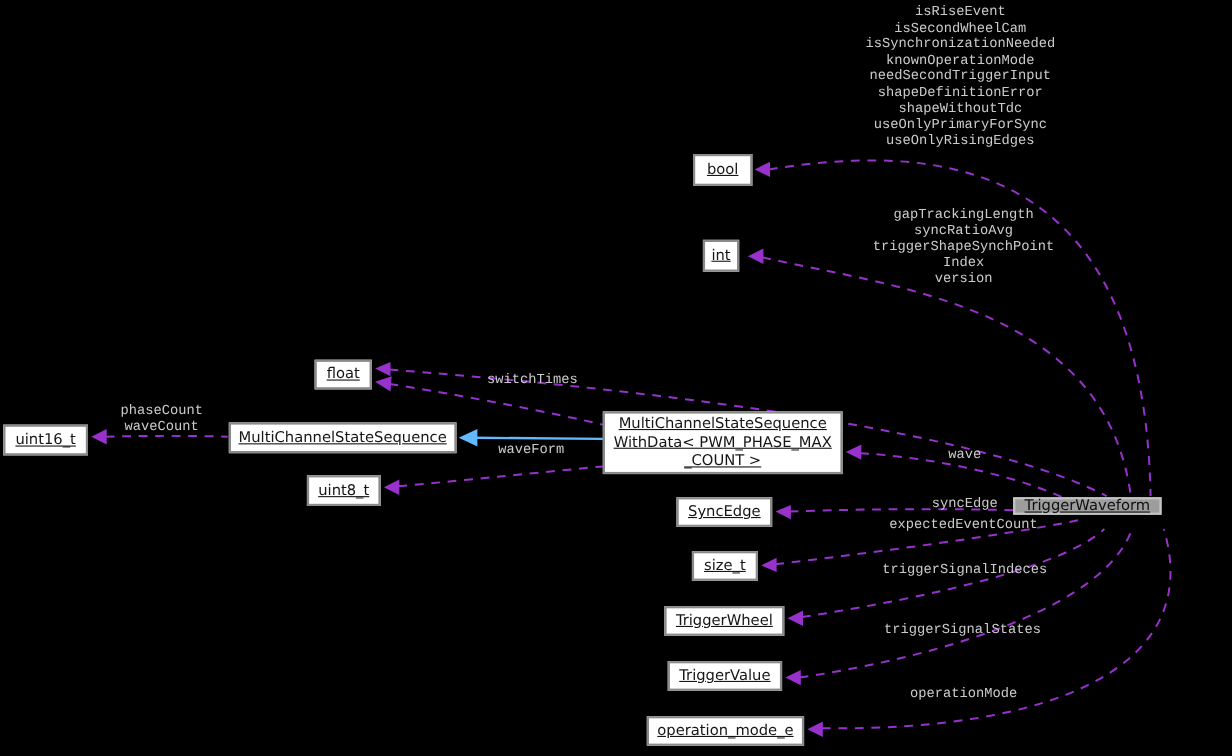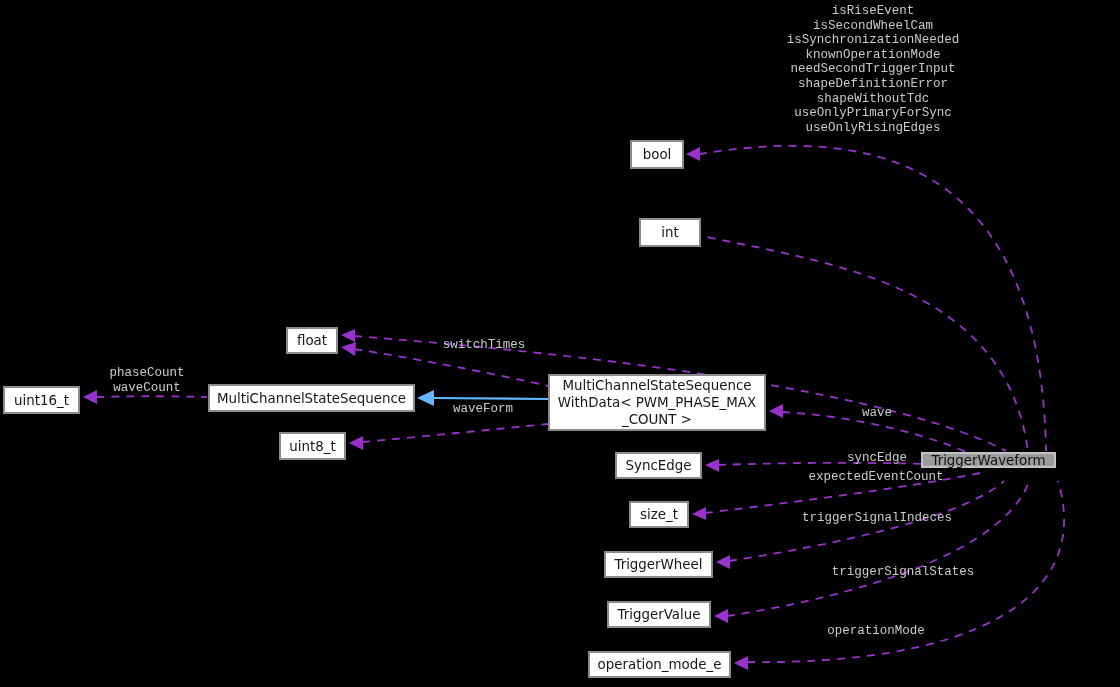--- a/index.html
+++ b/index.html
@@ -9,20 +9,21 @@
     font-family:"DejaVu Sans", sans-serif;
   }
   #canvas{position:absolute;left:0;top:0;width:1120px;height:687px;}
   svg{position:absolute;left:0;top:0;}
   .node{
     position:absolute;box-sizing:border-box;
     background:#ffffff;border:2px solid #8a8a8a;color:#161616;
     display:flex;align-items:center;justify-content:center;
     font-size:13.4px;text-align:center;white-space:pre-line;line-height:17px;
     z-index:2;
+    text-decoration:underline;
   }
   .node.highlight{background:#9d9d9d;border-color:#c3c3c3;color:#101010;}
   .elabel{
     position:absolute;transform:translateX(-50%);
     color:#cbcbcb;font-size:12.5px;line-height:14.6px;
     text-align:center;white-space:pre-line;z-index:1;font-family:Liberation Mono, monospace;
   }
 </style>
 </head>
 <body>
@@ -58,21 +59,21 @@
       <polygon points="714,616 728,609 728,623"></polygon>
       <polygon points="734,663 748,656 748,670"></polygon>
     </g>
     <g>
       <path d="M 432 398 L 548 399" stroke="#63B8FF" stroke-width="2.2" fill="none"></path>
       <polygon points="417,398 434,390 434,406" fill="#63B8FF" stroke="none"></polygon>
     </g>
   </svg>
 
   <div class="node" style="left:630px;top:140px;width:54px;height:29px">bool</div>
-  <div class="node" style="left:639px;top:218px;width:62px;height:29px">int</div>
+  <div class="node" style="left:639px;top:218px;width:33px;height:29px">int</div>
   <div class="node" style="left:286px;top:327px;width:52px;height:27px">float</div>
   <div class="node" style="left:3px;top:386px;width:77px;height:28px">uint16_t</div>
   <div class="node" style="left:208px;top:384px;width:207px;height:28px">MultiChannelStateSequence</div>
   <div class="node" style="left:279px;top:432px;width:67px;height:28px">uint8_t</div>
   <div class="node" style="left:548px;top:374px;width:218px;height:57px">MultiChannelStateSequence
 WithData&lt; PWM_PHASE_MAX
 _COUNT &gt;</div>
   <div class="node" style="left:615px;top:452px;width:87px;height:27px">SyncEdge</div>
   <div class="node" style="left:629px;top:501px;width:60px;height:27px">size_t</div>
   <div class="node" style="left:604px;top:551px;width:109px;height:27px">TriggerWheel</div>
@@ -82,24 +83,29 @@
 
   <div class="elabel" style="left:873px;top:4px">isRiseEvent
 isSecondWheelCam
 isSynchronizationNeeded
 knownOperationMode
 needSecondTriggerInput
 shapeDefinitionError
 shapeWithoutTdc
 useOnlyPrimaryForSync
 useOnlyRisingEdges</div>
+  <div class="elabel" style="left:876px;top:188px">gapTrackingLength
+syncRatioAvg
+triggerShapeSynchPoint
+Index
+version</div>
   <div class="elabel" style="left:484px;top:338px">switchTimes</div>
   <div class="elabel" style="left:147px;top:366px">phaseCount
 waveCount</div>
   <div class="elabel" style="left:483px;top:402px">waveForm</div>
   <div class="elabel" style="left:877px;top:406px">wave</div>
   <div class="elabel" style="left:877px;top:451px">syncEdge</div>
   <div class="elabel" style="left:876px;top:470px">expectedEventCount</div>
   <div class="elabel" style="left:877px;top:511px">triggerSignalIndeces</div>
-  <div class="elabel" style="left:903px;top:565px">triggerSignalStates</div>
+  <div class="elabel" style="left:875px;top:565px">triggerSignalStates</div>
   <div class="elabel" style="left:876px;top:624px">operationMode</div>
 
 </div>
 
 </body></html>

